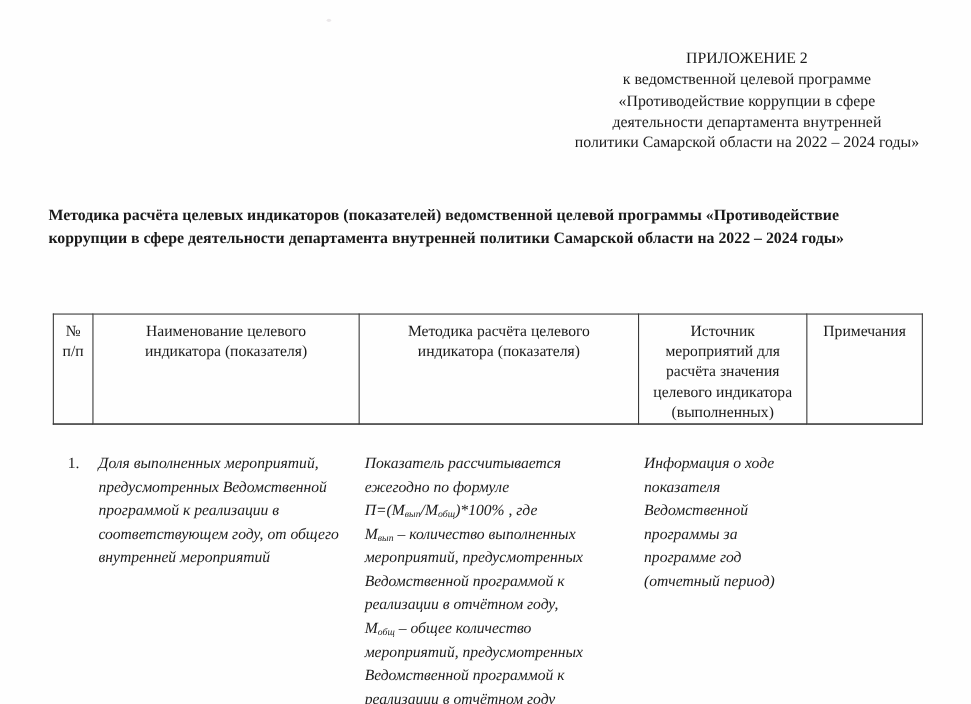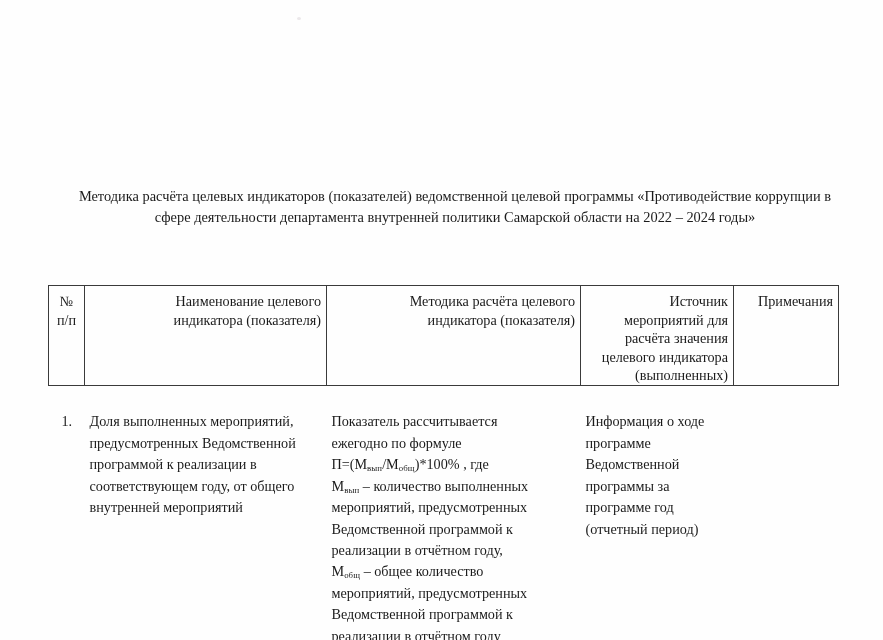--- a/index.html
+++ b/index.html
@@ -33,26 +33,27 @@
     font-size: 14.4px;
     line-height: 19.3px;
   }
   .appendix-header .ah-line {
     white-space: nowrap;
   }
 
   
   .doc-title {
     position: absolute;
-    left: 60px;
+    left: 44px;
     top: 186px;
     width: 790px;
-    text-align: center;
+    text-align: left;
     font-size: 14.4px;
     line-height: 20.6px;
+    font-weight: bold;
   }
 
   
   .tbl {
     position: absolute;
     left: 48px;
     top: 285px;
     width: 790px;
     border-collapse: collapse;
     table-layout: fixed;
@@ -65,21 +66,21 @@
 
   .tbl thead th {
     border: 1px solid #3a3a3a;
     vertical-align: top;
     font-weight: normal;
     font-size: 14.2px;
     line-height: 18.6px;
     padding: 6px 5px 0 5px;
     height: 84px;
     box-sizing: border-box;
-    text-align: right;
+    text-align: center;
   }
   .tbl thead th.th-num {
     text-align: center;
     padding-left: 4px;
     padding-right: 4px;
   }
   .tbl thead th .th-text {
     display: block;
   }
 
@@ -96,21 +97,21 @@
     text-align: left;
     padding-left: 13px;
     padding-right: 0;
   }
   .tbl tbody tr.spacer td {
     height: 26px;
     padding: 0;
     line-height: 0;
     font-size: 0;
   }
-  .cell-line { display: block; white-space: nowrap; }
+  .cell-line { display: block; white-space: nowrap; font-style: italic; }
 
   sub {
     font-size: 0.62em;
     line-height: 0;
     vertical-align: -0.22em;
     letter-spacing: 0.1px;
   }
 
   
   .scan-speck {
@@ -123,20 +124,28 @@
     border-radius: 50%;
   }
 </style>
 </head>
 <body>
 
 <div class="page">
 
   <div class="scan-speck"></div>
 
+  <div class="appendix-header">
+    <span class="ah-line">ПРИЛОЖЕНИЕ 2</span>
+    <span class="ah-line">к ведомственной целевой программе</span>
+    <span class="ah-line">«Противодействие коррупции в сфере</span>
+    <span class="ah-line">деятельности департамента внутренней</span>
+    <span class="ah-line">политики Самарской области</span>
+    <span class="ah-line">на 2022 – 2024 годы»</span>
+  </div>
 
   <div class="doc-title">
     <span class="ah-line">Методика расчёта целевых индикаторов (показателей)</span>
     <span class="ah-line">ведомственной целевой программы</span>
     <span class="ah-line">«Противодействие коррупции в сфере деятельности департамента внутренней политики Самарской области</span>
     <span class="ah-line">на 2022 – 2024 годы»</span>
   </div>
 
   <table class="tbl">
     <colgroup>
@@ -204,21 +213,21 @@
           <span class="cell-line">реализации в отчётном году,</span>
 
           <span class="cell-line"><span>М</span><sub>общ</sub><span> – общее количество</span></span>
           <span class="cell-line">мероприятий, предусмотренных</span>
           <span class="cell-line">Ведомственной программой к</span>
           <span class="cell-line">реализации в отчётном году</span>
         </td>
 
         <td>
           <span class="cell-line">Информация о ходе</span>
-          <span class="cell-line">программе</span>
+          <span class="cell-line">показателя</span>
           <span class="cell-line">Ведомственной</span>
           <span class="cell-line">программы за</span>
           <span class="cell-line">программе год</span>
           <span class="cell-line">(отчетный период)</span>
         </td>
 
         <td></td>
       </tr>
     </tbody>
   </table>

